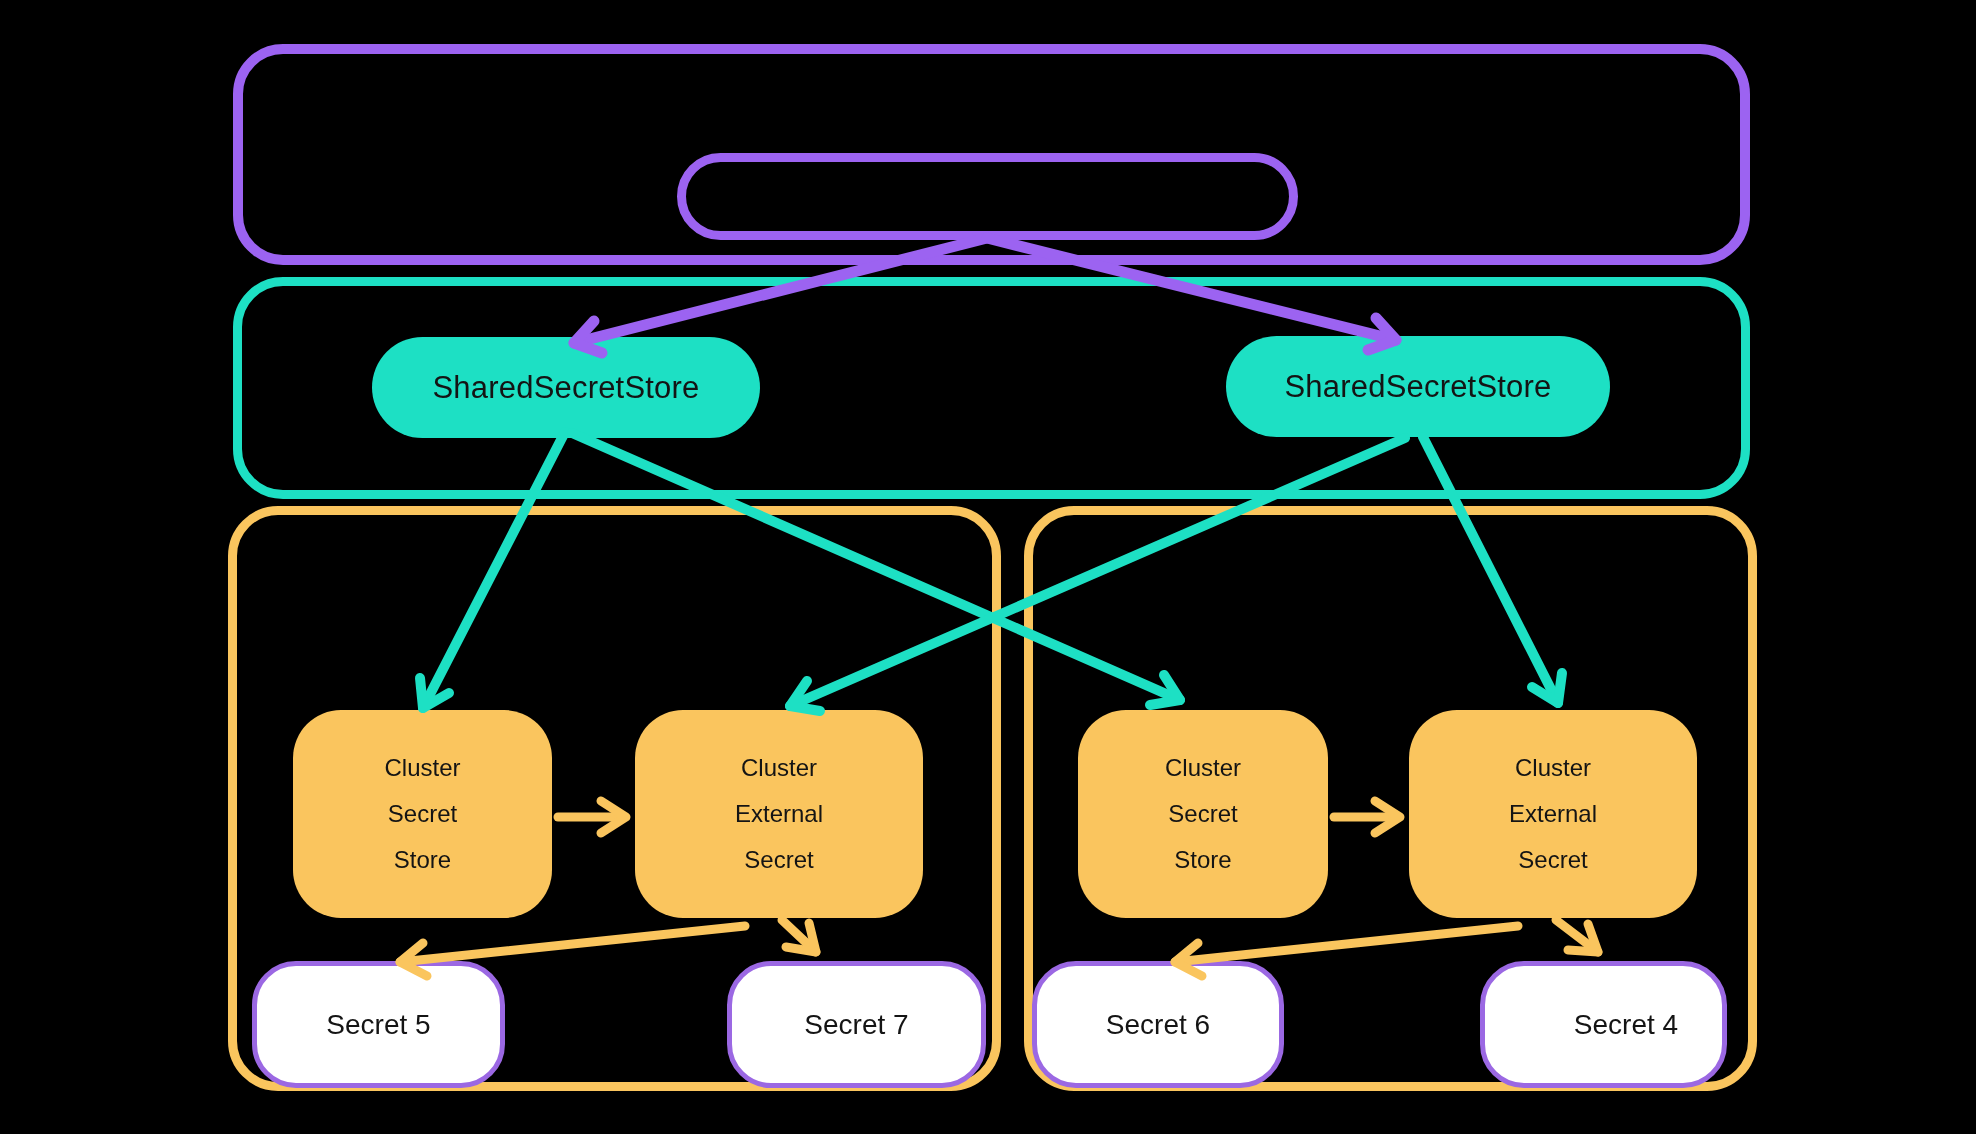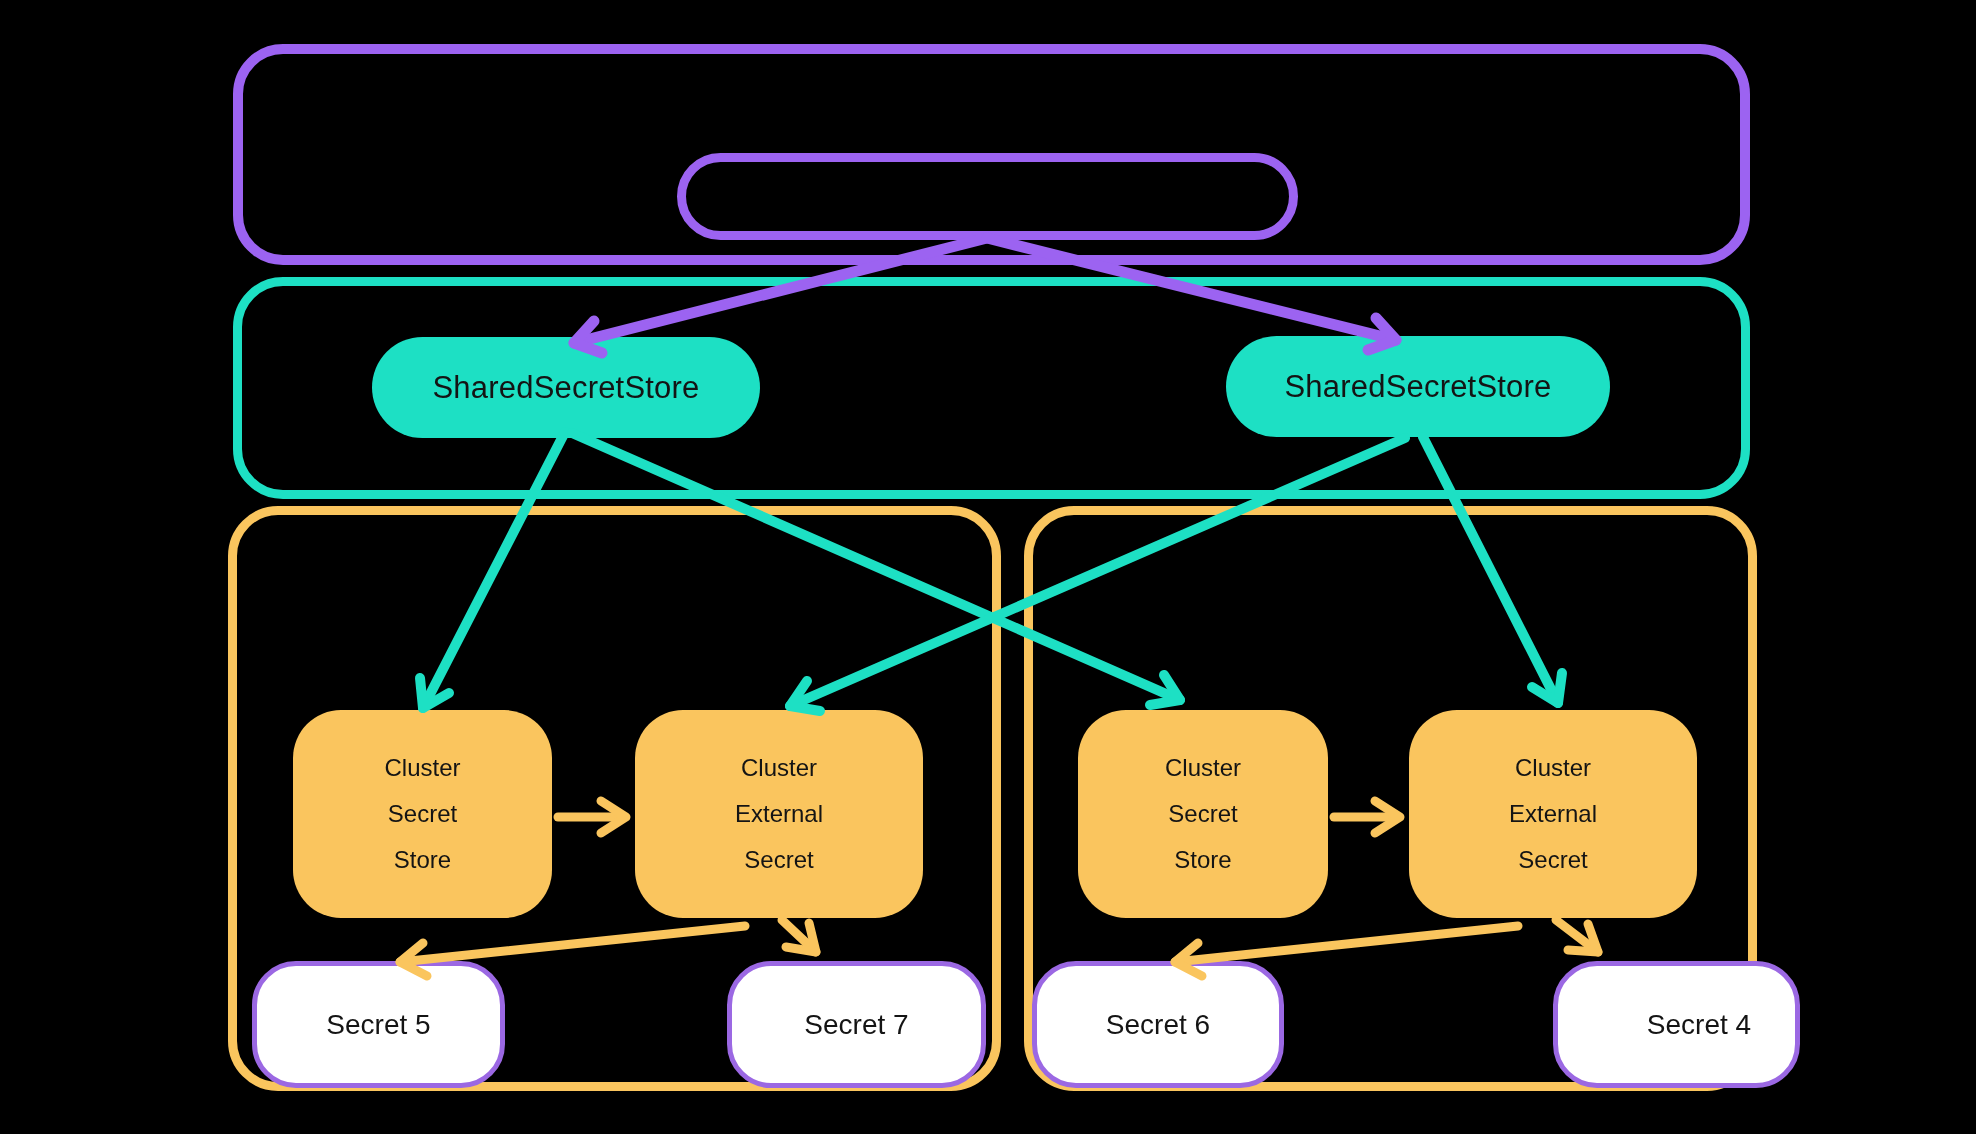--- a/index.html
+++ b/index.html
@@ -26,21 +26,21 @@
     align-items:center;justify-content:center;color:var(--text);font-size:24px;line-height:46px;text-align:center;}
   .cluster-box.c1{left:293px;top:710px;width:259px;height:208px;}
   .cluster-box.c2{left:635px;top:710px;width:288px;height:208px;}
   .cluster-box.c3{left:1078px;top:710px;width:250px;height:208px;}
   .cluster-box.c4{left:1409px;top:710px;width:288px;height:208px;}
   .secret-pill{background:var(--secret_fill);border:5px solid var(--secret_border);border-radius:44px;
     display:flex;align-items:center;justify-content:center;color:var(--text);font-size:28px;}
   .secret-pill.s1{left:252px;top:961px;width:253px;height:127px;}
   .secret-pill.s2{left:727px;top:961px;width:259px;height:127px;}
   .secret-pill.s3{left:1032px;top:961px;width:252px;height:127px;}
-  .secret-pill.s4{left:1553px;top:961px;width:247px;height:127px;padding-left:45px;}
+  .secret-pill.s4{left:1480px;top:961px;width:247px;height:127px;padding-left:45px;}
   svg.arrows{position:absolute;left:0;top:0;width:1976px;height:1134px;pointer-events:none;}
   svg.arrows path{fill:none;stroke-linecap:round;stroke-linejoin:round;}
   .st-purple{stroke:var(--purple);stroke-width:11px;}
   .st-teal{stroke:var(--teal);stroke-width:10px;}
   .st-yellow{stroke:var(--yellow);stroke-width:9px;}
 </style>
 </head>
 <body>
 
 <div class="canvas">

